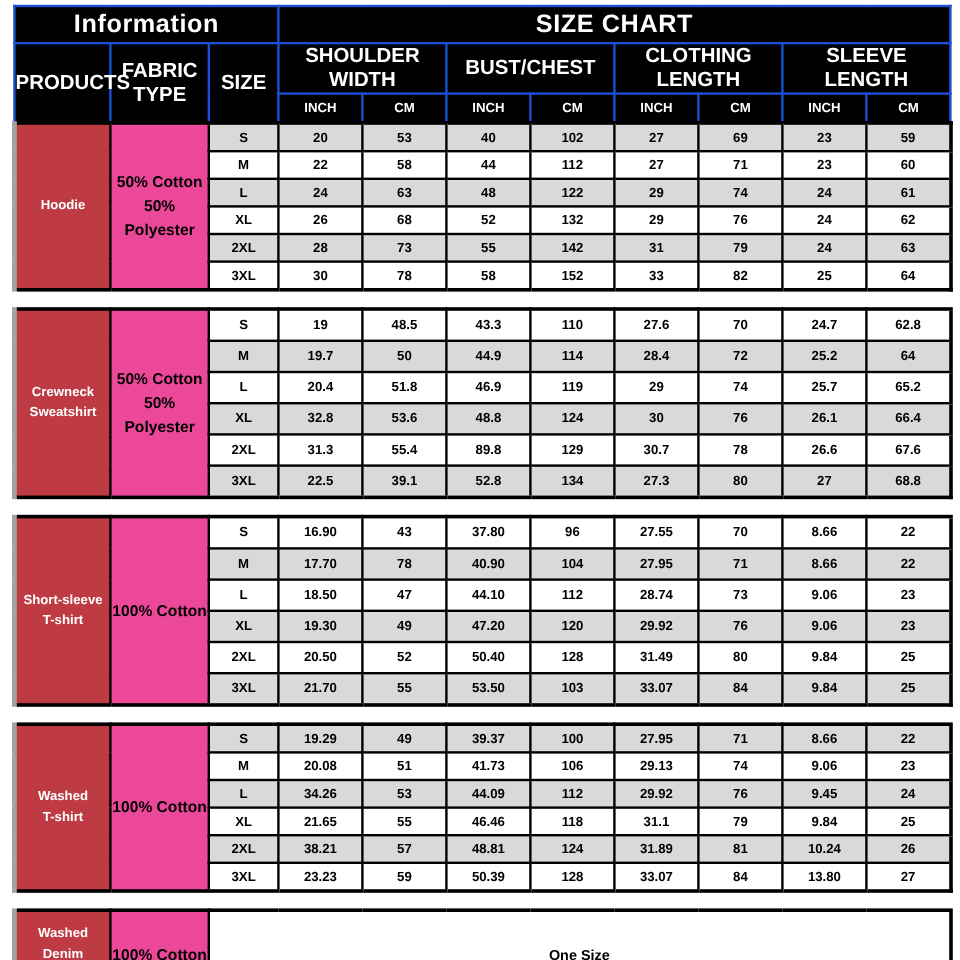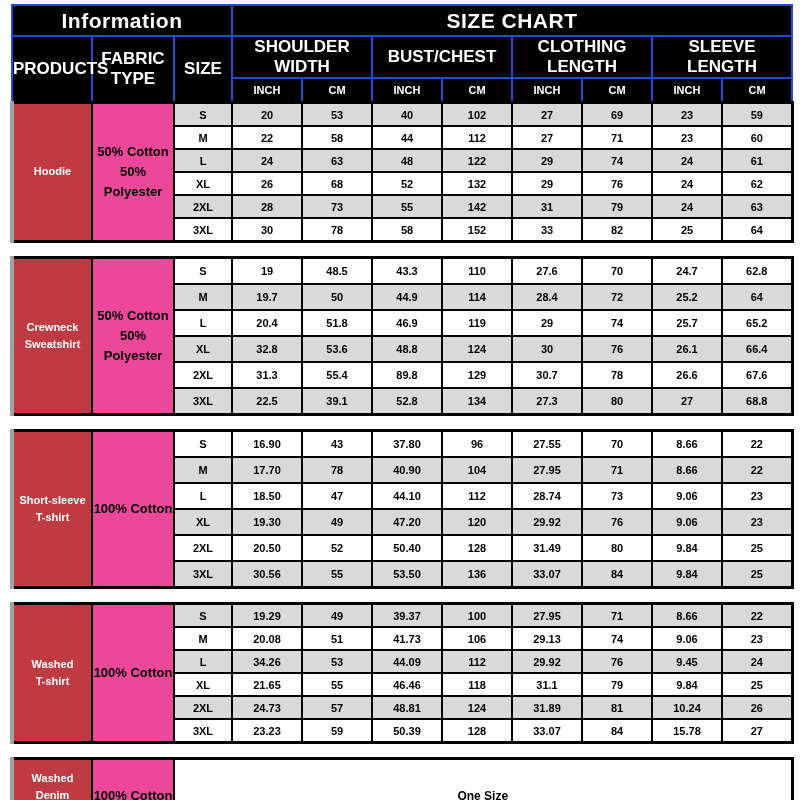--- a/index.html
+++ b/index.html
@@ -327,24 +327,24 @@
           <td class="val">52</td>
           <td class="val">50.40</td>
           <td class="val">128</td>
           <td class="val">31.49</td>
           <td class="val">80</td>
           <td class="val">9.84</td>
           <td class="val">25</td>
         </tr>
         <tr class="data-row section-2 last">
           <td class="size shaded">3XL</td>
-          <td class="val shaded">30.56</td>
+          <td class="val shaded">21.70</td>
           <td class="val shaded">55</td>
           <td class="val shaded">53.50</td>
-          <td class="val shaded">136</td>
+          <td class="val shaded">103</td>
           <td class="val shaded">33.07</td>
           <td class="val shaded">84</td>
           <td class="val shaded">9.84</td>
           <td class="val shaded">25</td>
         </tr>
         <tr class="sep">
           <td colspan="11"></td>
         </tr>
         <tr class="data-row section-3 first">
           <td class="product" rowspan="6">
@@ -392,38 +392,38 @@
           <td class="val">55</td>
           <td class="val">46.46</td>
           <td class="val">118</td>
           <td class="val">31.1</td>
           <td class="val">79</td>
           <td class="val">9.84</td>
           <td class="val">25</td>
         </tr>
         <tr class="data-row section-3">
           <td class="size shaded">2XL</td>
-          <td class="val shaded">24.73</td>
+          <td class="val shaded">38.21</td>
           <td class="val shaded">57</td>
           <td class="val shaded">48.81</td>
           <td class="val shaded">124</td>
           <td class="val shaded">31.89</td>
           <td class="val shaded">81</td>
           <td class="val shaded">10.24</td>
           <td class="val shaded">26</td>
         </tr>
         <tr class="data-row section-3 last">
           <td class="size">3XL</td>
           <td class="val">23.23</td>
           <td class="val">59</td>
           <td class="val">50.39</td>
           <td class="val">128</td>
           <td class="val">33.07</td>
           <td class="val">84</td>
-          <td class="val">15.78</td>
+          <td class="val">13.80</td>
           <td class="val">27</td>
         </tr>
         <tr class="sep">
           <td colspan="11"></td>
         </tr>
         <tr class="cap first last">
           <td class="product">
             <div>Washed Denim</div>
             <div>Baseball Cap</div>
           </td>

